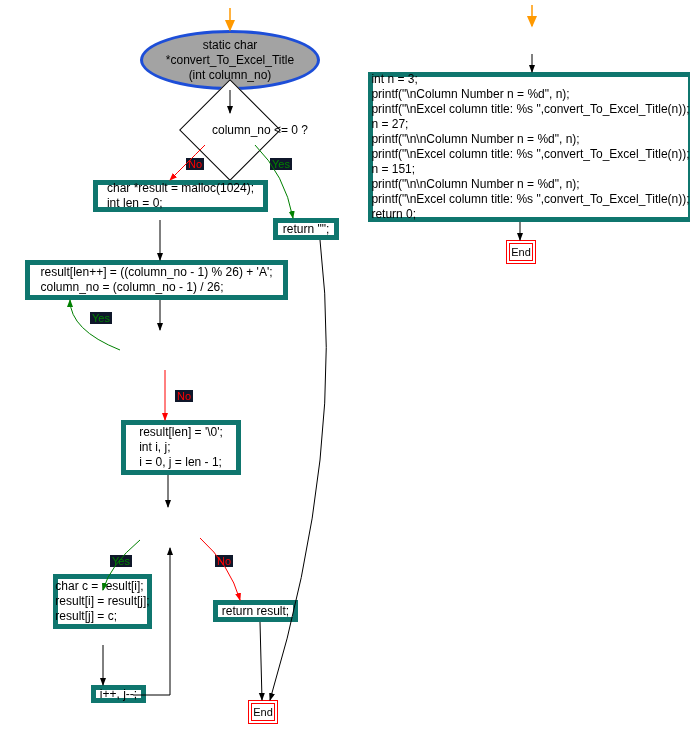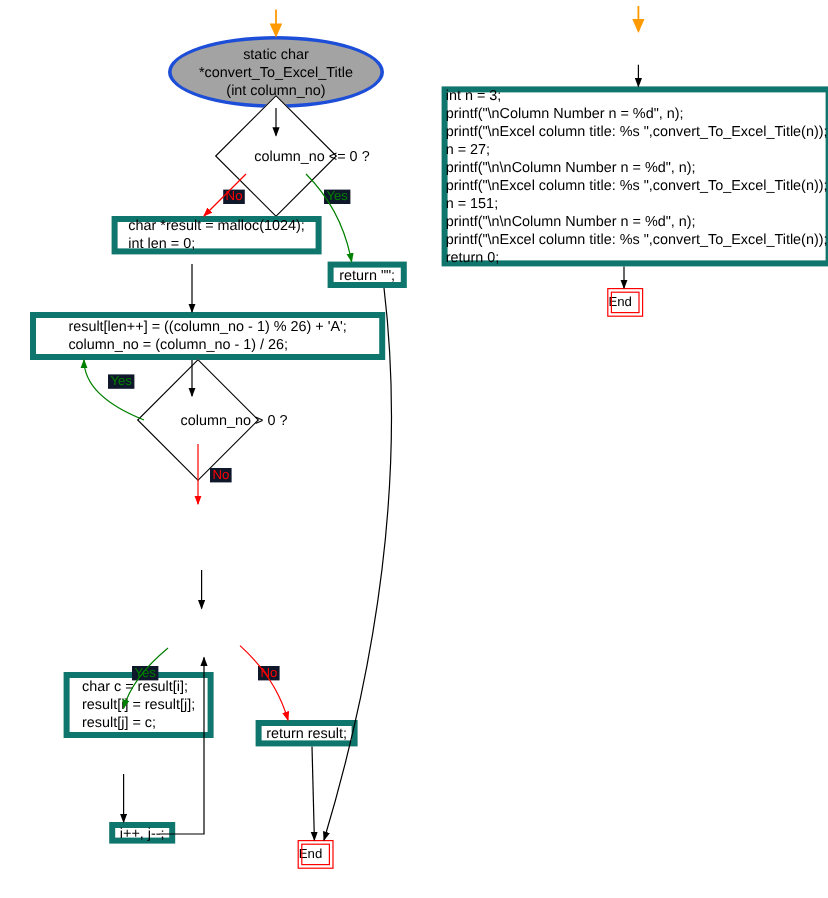--- a/index.html
+++ b/index.html
@@ -62,20 +62,21 @@
     margin-left: 30px;
   }
   .end-node {
     position: absolute;
     width: 28px;
     height: 22px;
     border: 1px solid #ff0000;
     background: #fff;
     display: flex;
     align-items: center;
+    justify-content: center;
     font-size: 11px;
   }
   .end-inner {
     position: absolute;
     left: 50%;
     top: 50%;
     transform: translate(-50%, -50%);
     width: 22px;
     height: 16px;
     border: 1px solid #ff0000;
@@ -117,33 +118,34 @@
 
   <div class="node rect" style="left:80px; top:180px; width:175px; height:32px;">
     <span>char *result = malloc(1024);
 int len = 0;</span>
   </div>
 
   <div class="node rect" style="left:260px; top:218px; width:66px; height:22px; text-align:center; white-space:nowrap;">
     <span>return "";</span>
   </div>
 
-  <div class="node rect" style="left:12px; top:260px; width:296px; height:40px;justify-content:center;">
+  <div class="node rect" style="left:12px; top:260px; width:263px; height:40px;justify-content:center;">
     <span>result[len++] = ((column_no - 1) % 26) + 'A';
 column_no = (column_no - 1) / 26;</span>
   </div>
 
-  <div class="diamond" style="left:95px; top:330px; width:140px; height:40px;">
-    <div class="shape" style="width:70px; height:70px;"></div>
-    <div class="label">column_no &gt; 0 ?</div>
-  </div>
-
-
-
-  <div class="node rect" style="left:40px; top:560px; width:125px; height:55px;">
+
+  <div class="node rect" style="left:108px; top:420px; width:120px; height:55px;">
+    <span>result[len] = '\0';
+int i, j;
+i = 0, j = len - 1;</span>
+  </div>
+
+
+  <div class="node rect" style="left:40px; top:574px; width:99px; height:55px;">
     <span>char c = result[i];
 result[i] = result[j];
 result[j] = c;</span>
   </div>
 
   <div class="node rect" style="left:200px; top:600px; width:85px; height:22px; text-align:right; white-space:nowrap;">
     <span>return result;</span>
   </div>
 
   <div class="node rect" style="left:78px; top:685px; width:55px; height:18px; text-align:center; white-space:nowrap;align-items:center;">

